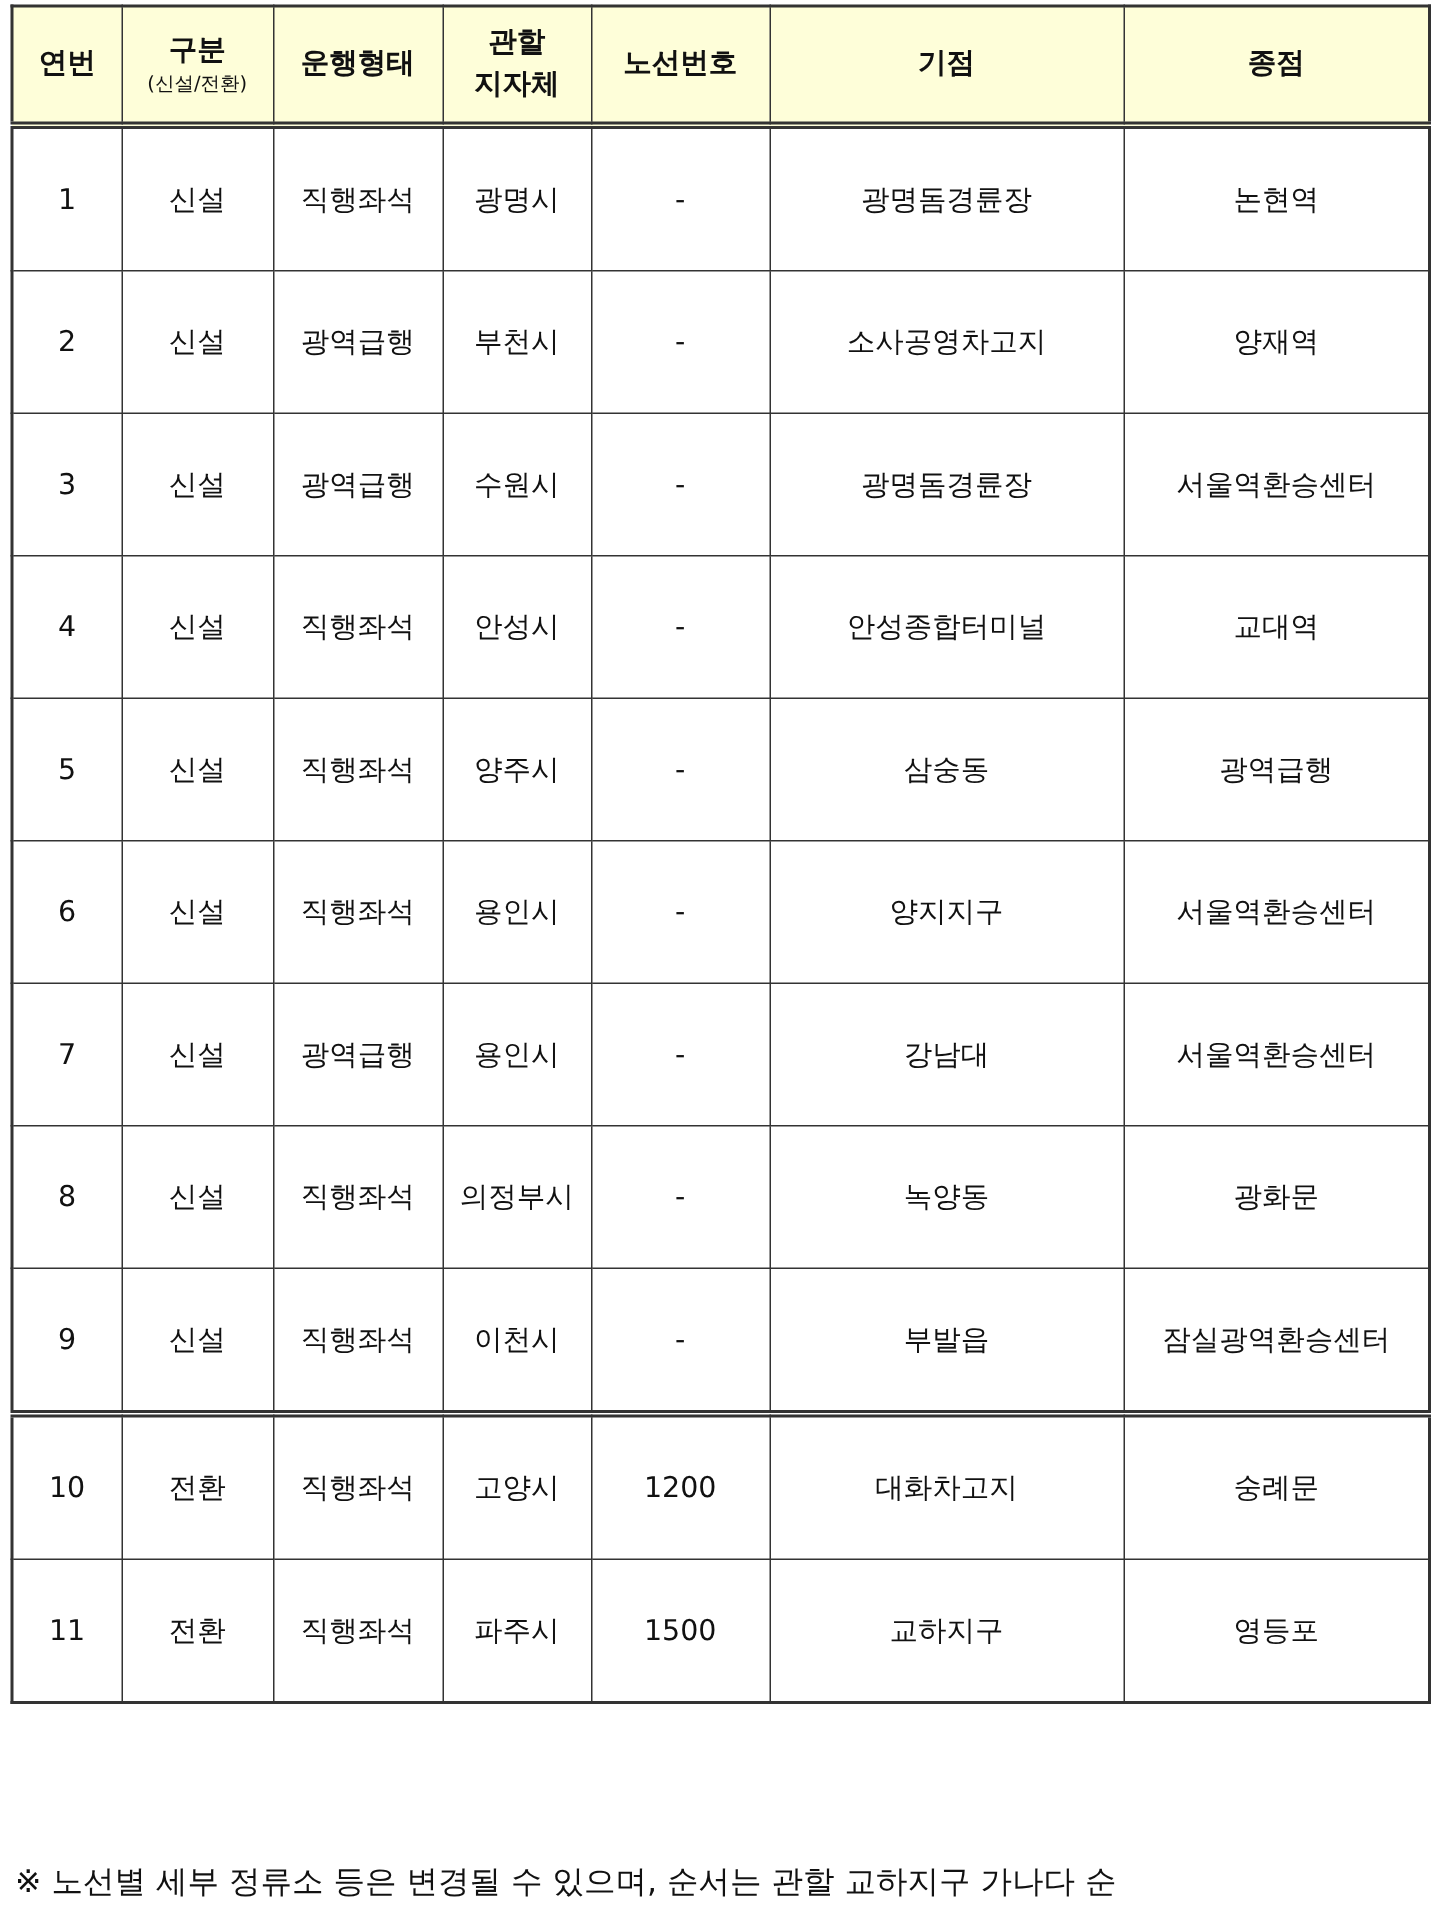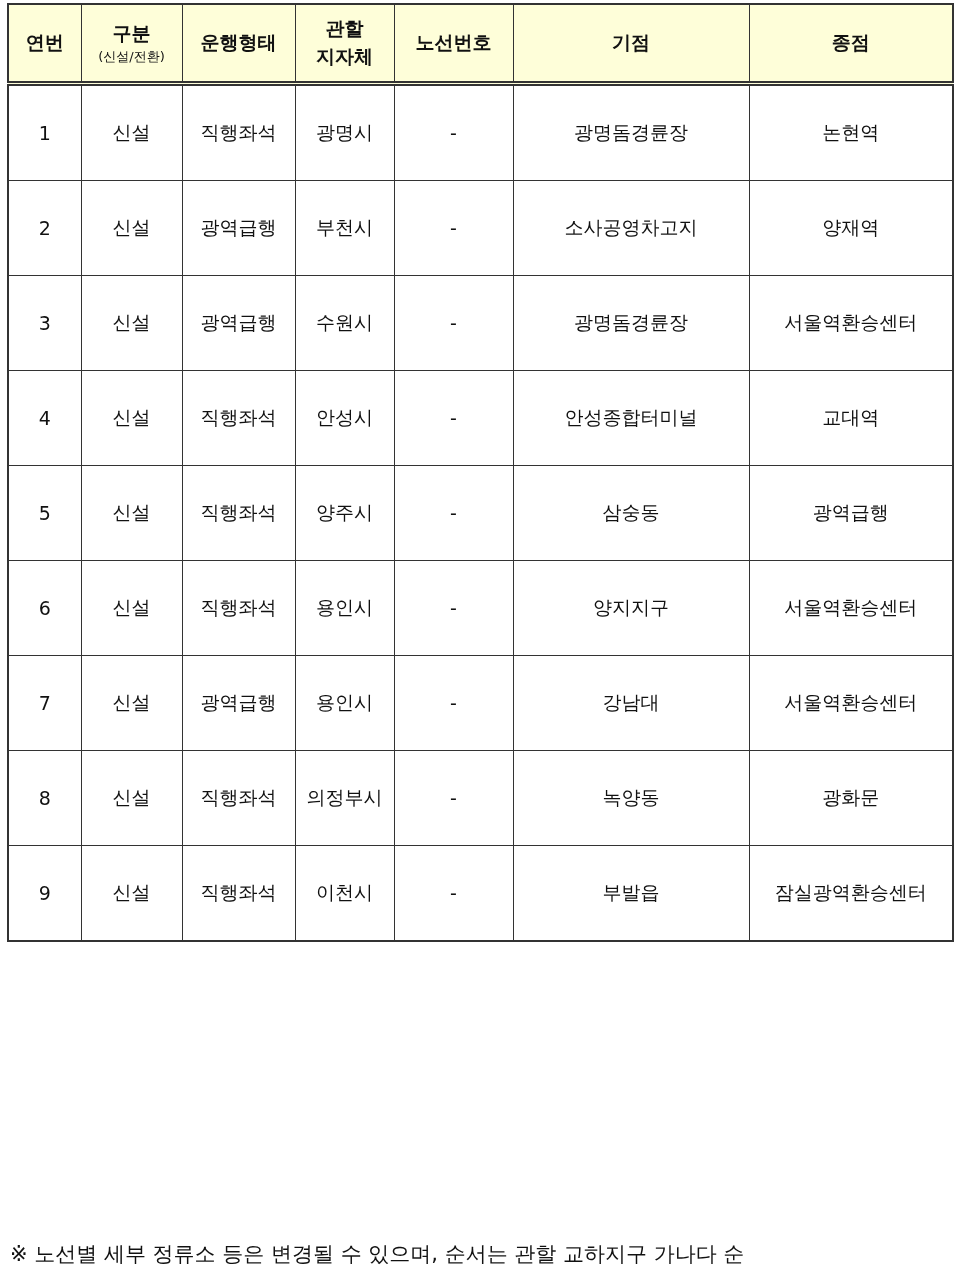--- a/index.html
+++ b/index.html
@@ -115,17 +115,35 @@
       </tr>
       <tr>
         <td>9</td>
         <td>신설</td>
         <td>직행좌석</td>
         <td>이천시</td>
         <td>-</td>
         <td>부발읍</td>
         <td>잠실광역환승센터</td>
       </tr>
+      <tr class="group-break">
+        <td>10</td>
+        <td>전환</td>
+        <td>직행좌석</td>
+        <td>고양시</td>
+        <td>1200</td>
+        <td>대화차고지</td>
+        <td>숭례문</td>
+      </tr>
+      <tr>
+        <td>11</td>
+        <td>전환</td>
+        <td>직행좌석</td>
+        <td>파주시</td>
+        <td>1500</td>
+        <td>교하지구</td>
+        <td>영등포</td>
+      </tr>
     </tbody>
   </table>
 </div>
 
 <div class="footnote">※ 노선별 세부 정류소 등은 변경될 수 있으며, 순서는 관할 교하지구 가나다 순</div>
 
 </body></html>

